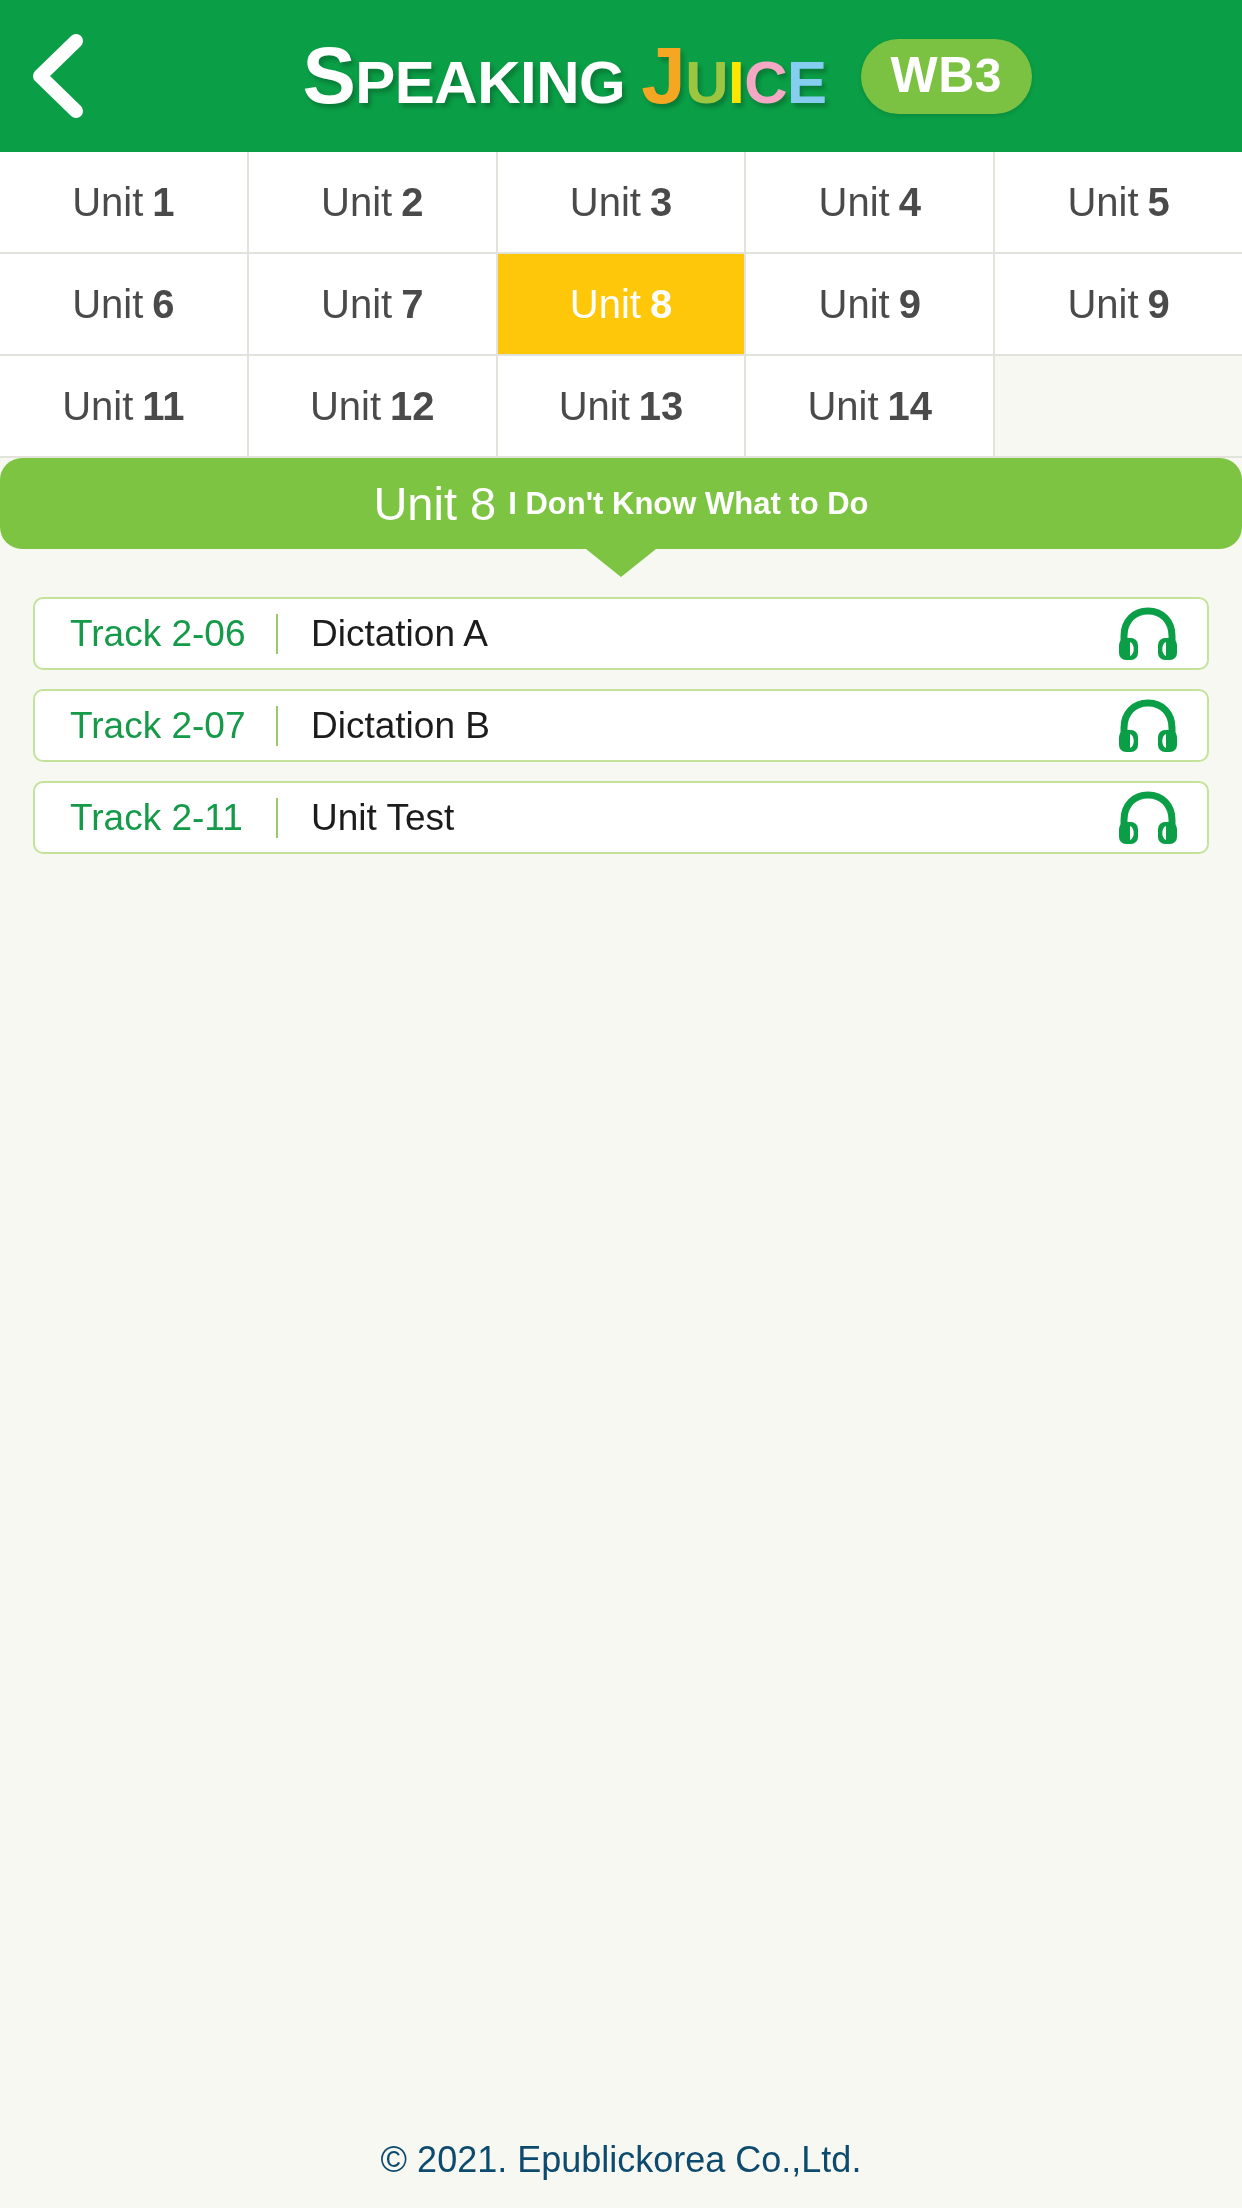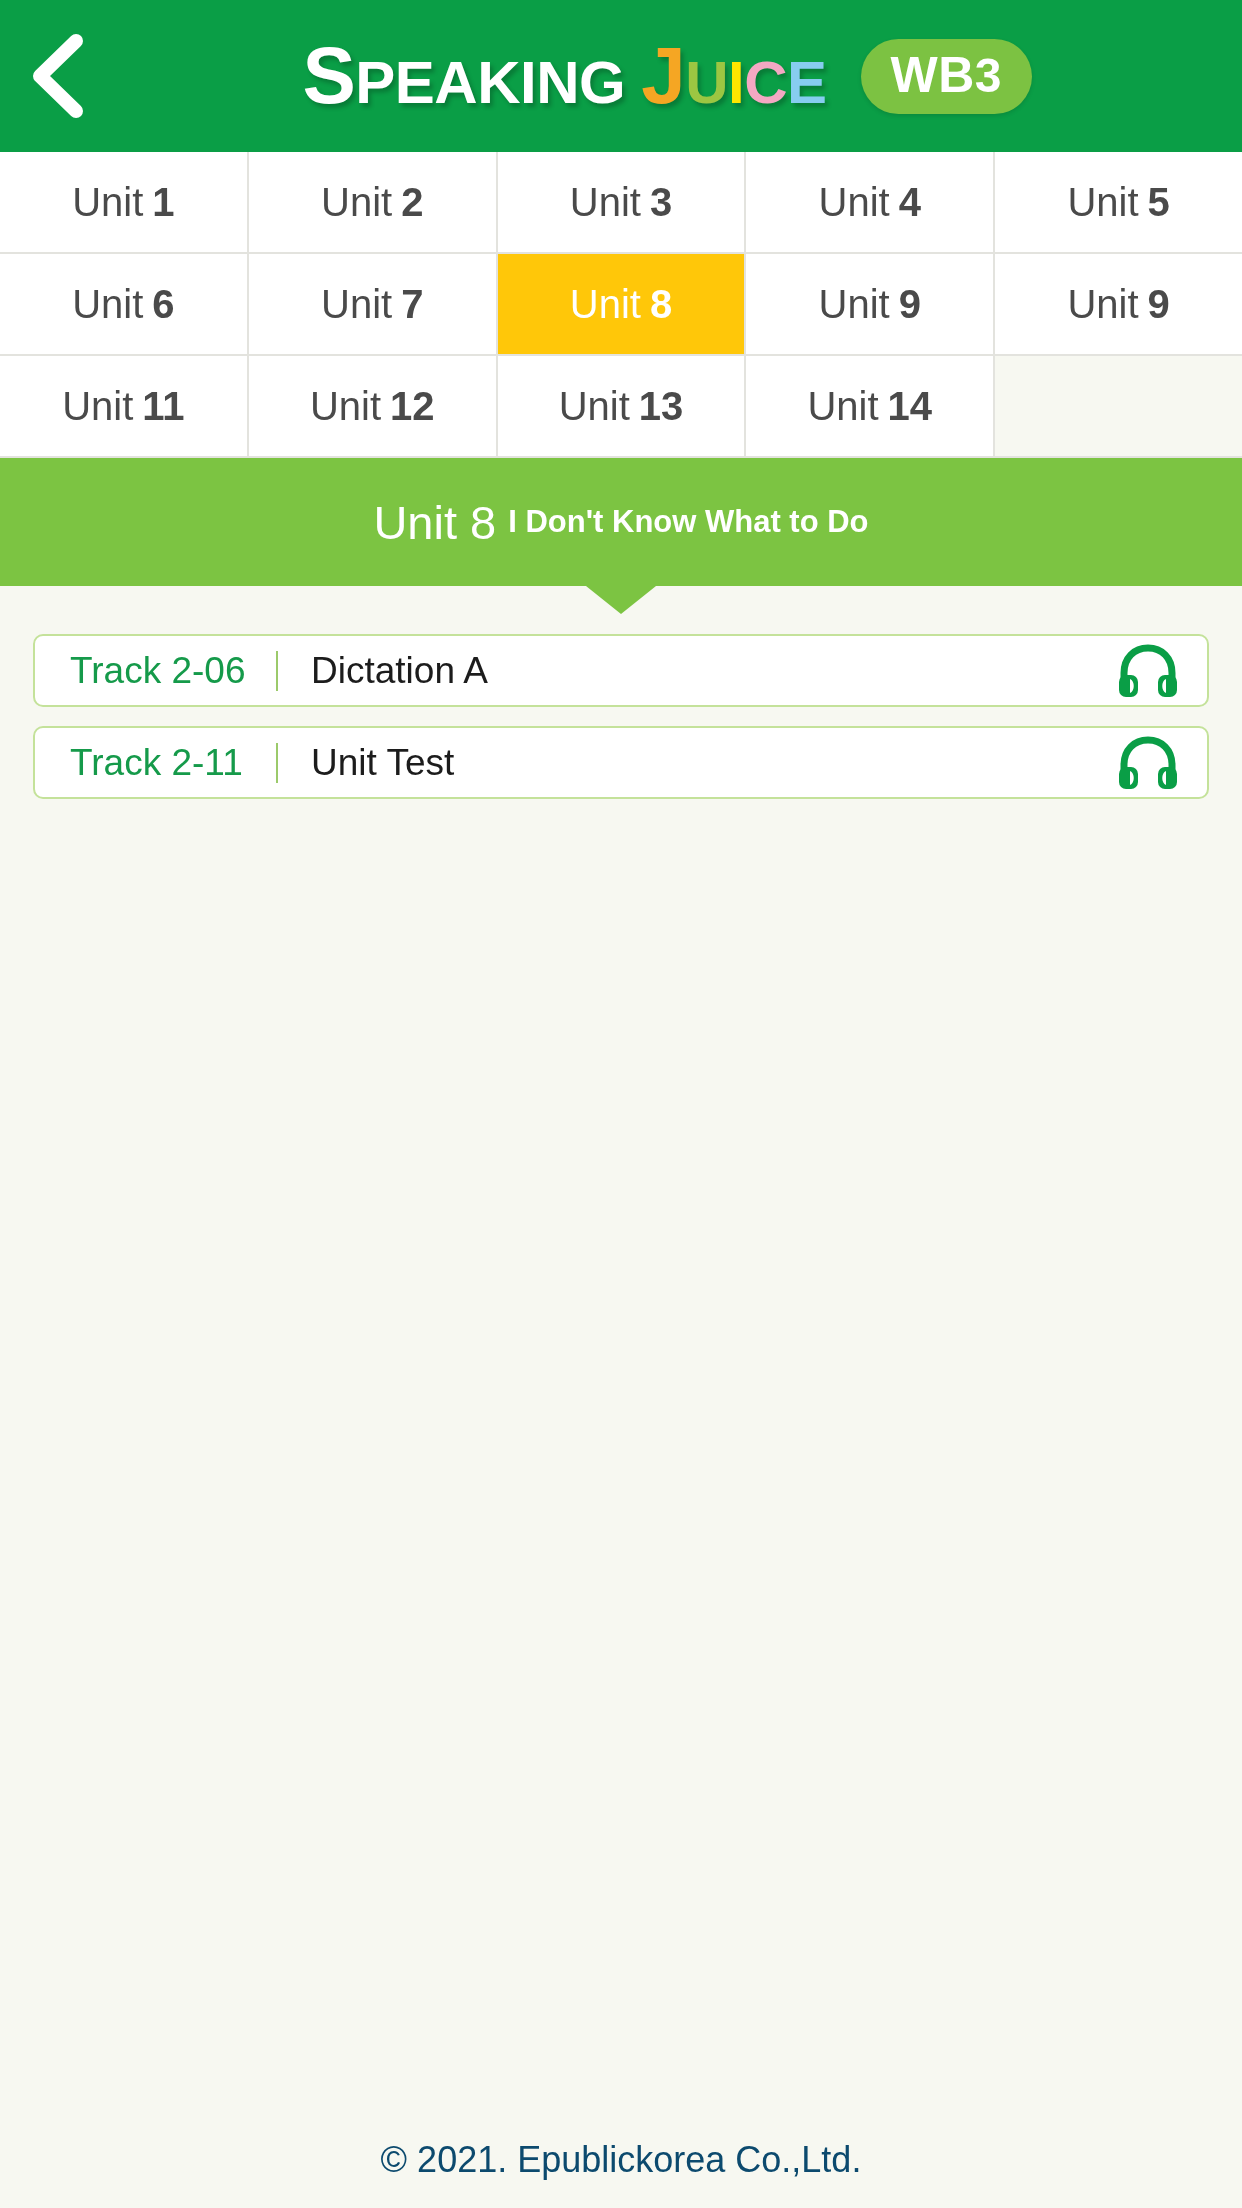--- a/index.html
+++ b/index.html
@@ -66,23 +66,23 @@
   }
   .unit-cell .lbl { font-weight:300; }
   .unit-cell .num { font-weight:bold; }
   .unit-cell.active { background:#ffc709; }
   .unit-cell.active .lbl, .unit-cell.active .num { color:#ffffff; }
   .unit-cell.empty { background:#f7f8f1; cursor:default; }
 
   
   .banner-wrap { position:relative; flex-shrink:0; }
   .banner {
-    background:#7cc442; height:128px;
+    background:#7cc442; height:91px;
     display:flex; align-items:center; justify-content:center;
-    gap:12px; color:#ffffff; white-space:nowrap;
+    gap:12px; color:#ffffff; white-space:nowrap;border-radius:22px;
   }
   .banner .b-unit { font-size:47px; font-weight:300; }
   .banner .b-title { font-size:31px; font-weight:bold; }
   .banner-arrow {
     position:absolute; left:50%; transform:translateX(-50%);
     width:0; height:0;
     border-left:35px solid transparent;
     border-right:35px solid transparent;
     border-top:28px solid #7cc442;
   }
@@ -211,20 +211,34 @@
           <svg width="62" height="56" viewBox="0 0 62 56">
             <path d="M7 38 V30 C7 15 17 5 31 5 C45 5 55 15 55 30 V38" stroke="#0a9e46" stroke-width="7" fill="none" stroke-linecap="round"></path>
             <rect x="2" y="32" width="19" height="22" rx="7" fill="#0a9e46"></rect>
             <rect x="41" y="32" width="19" height="22" rx="7" fill="#0a9e46"></rect>
             <path d="M13 36 C18 38 18 48 13 50 Z" fill="#ffffff"></path>
             <path d="M49 36 C44 38 44 48 49 50 Z" fill="#ffffff"></path>
           </svg>
         </span>
       </div>
       <div class="track-row">
+        <span class="track-code">Track 2-07</span>
+        <span class="divider"></span>
+        <span class="track-name">Dictation B</span>
+        <span class="headphone">
+          <svg width="62" height="56" viewBox="0 0 62 56">
+            <path d="M7 38 V30 C7 15 17 5 31 5 C45 5 55 15 55 30 V38" stroke="#0a9e46" stroke-width="7" fill="none" stroke-linecap="round"></path>
+            <rect x="2" y="32" width="19" height="22" rx="7" fill="#0a9e46"></rect>
+            <rect x="41" y="32" width="19" height="22" rx="7" fill="#0a9e46"></rect>
+            <path d="M13 36 C18 38 18 48 13 50 Z" fill="#ffffff"></path>
+            <path d="M49 36 C44 38 44 48 49 50 Z" fill="#ffffff"></path>
+          </svg>
+        </span>
+      </div>
+      <div class="track-row">
         <span class="track-code">Track 2-11</span>
         <span class="divider"></span>
         <span class="track-name">Unit Test</span>
         <span class="headphone">
           <svg width="62" height="56" viewBox="0 0 62 56">
             <path d="M7 38 V30 C7 15 17 5 31 5 C45 5 55 15 55 30 V38" stroke="#0a9e46" stroke-width="7" fill="none" stroke-linecap="round"></path>
             <rect x="2" y="32" width="19" height="22" rx="7" fill="#0a9e46"></rect>
             <rect x="41" y="32" width="19" height="22" rx="7" fill="#0a9e46"></rect>
             <path d="M13 36 C18 38 18 48 13 50 Z" fill="#ffffff"></path>
             <path d="M49 36 C44 38 44 48 49 50 Z" fill="#ffffff"></path>

